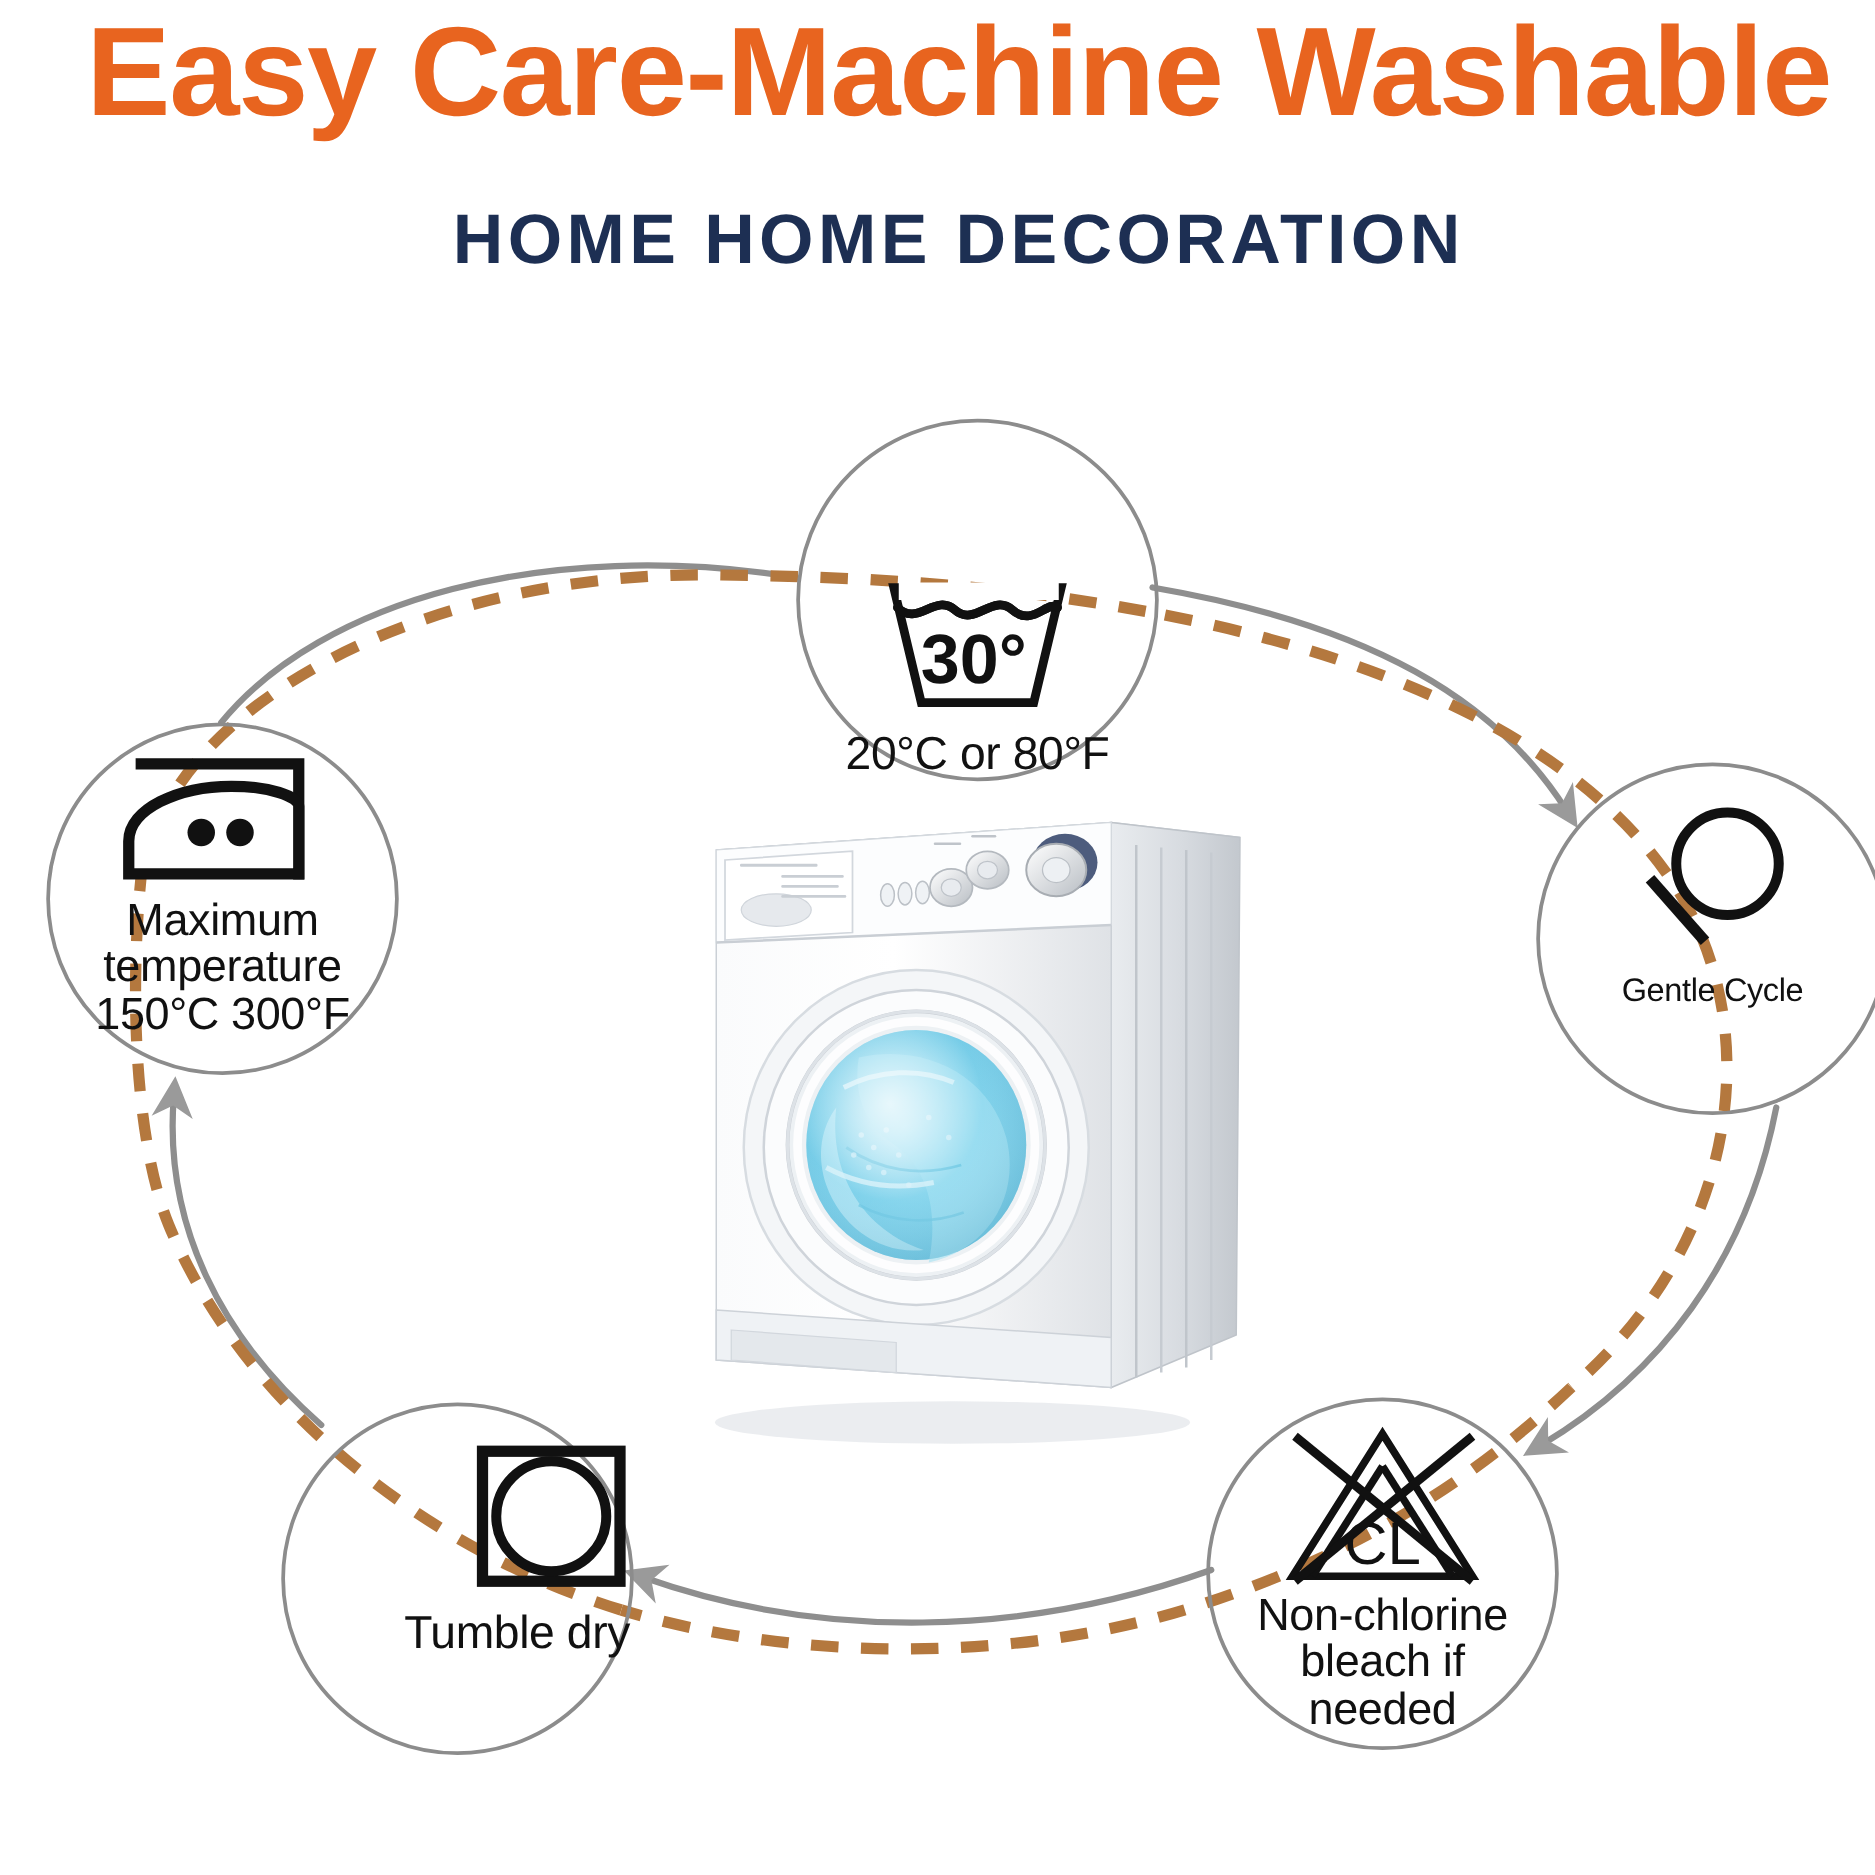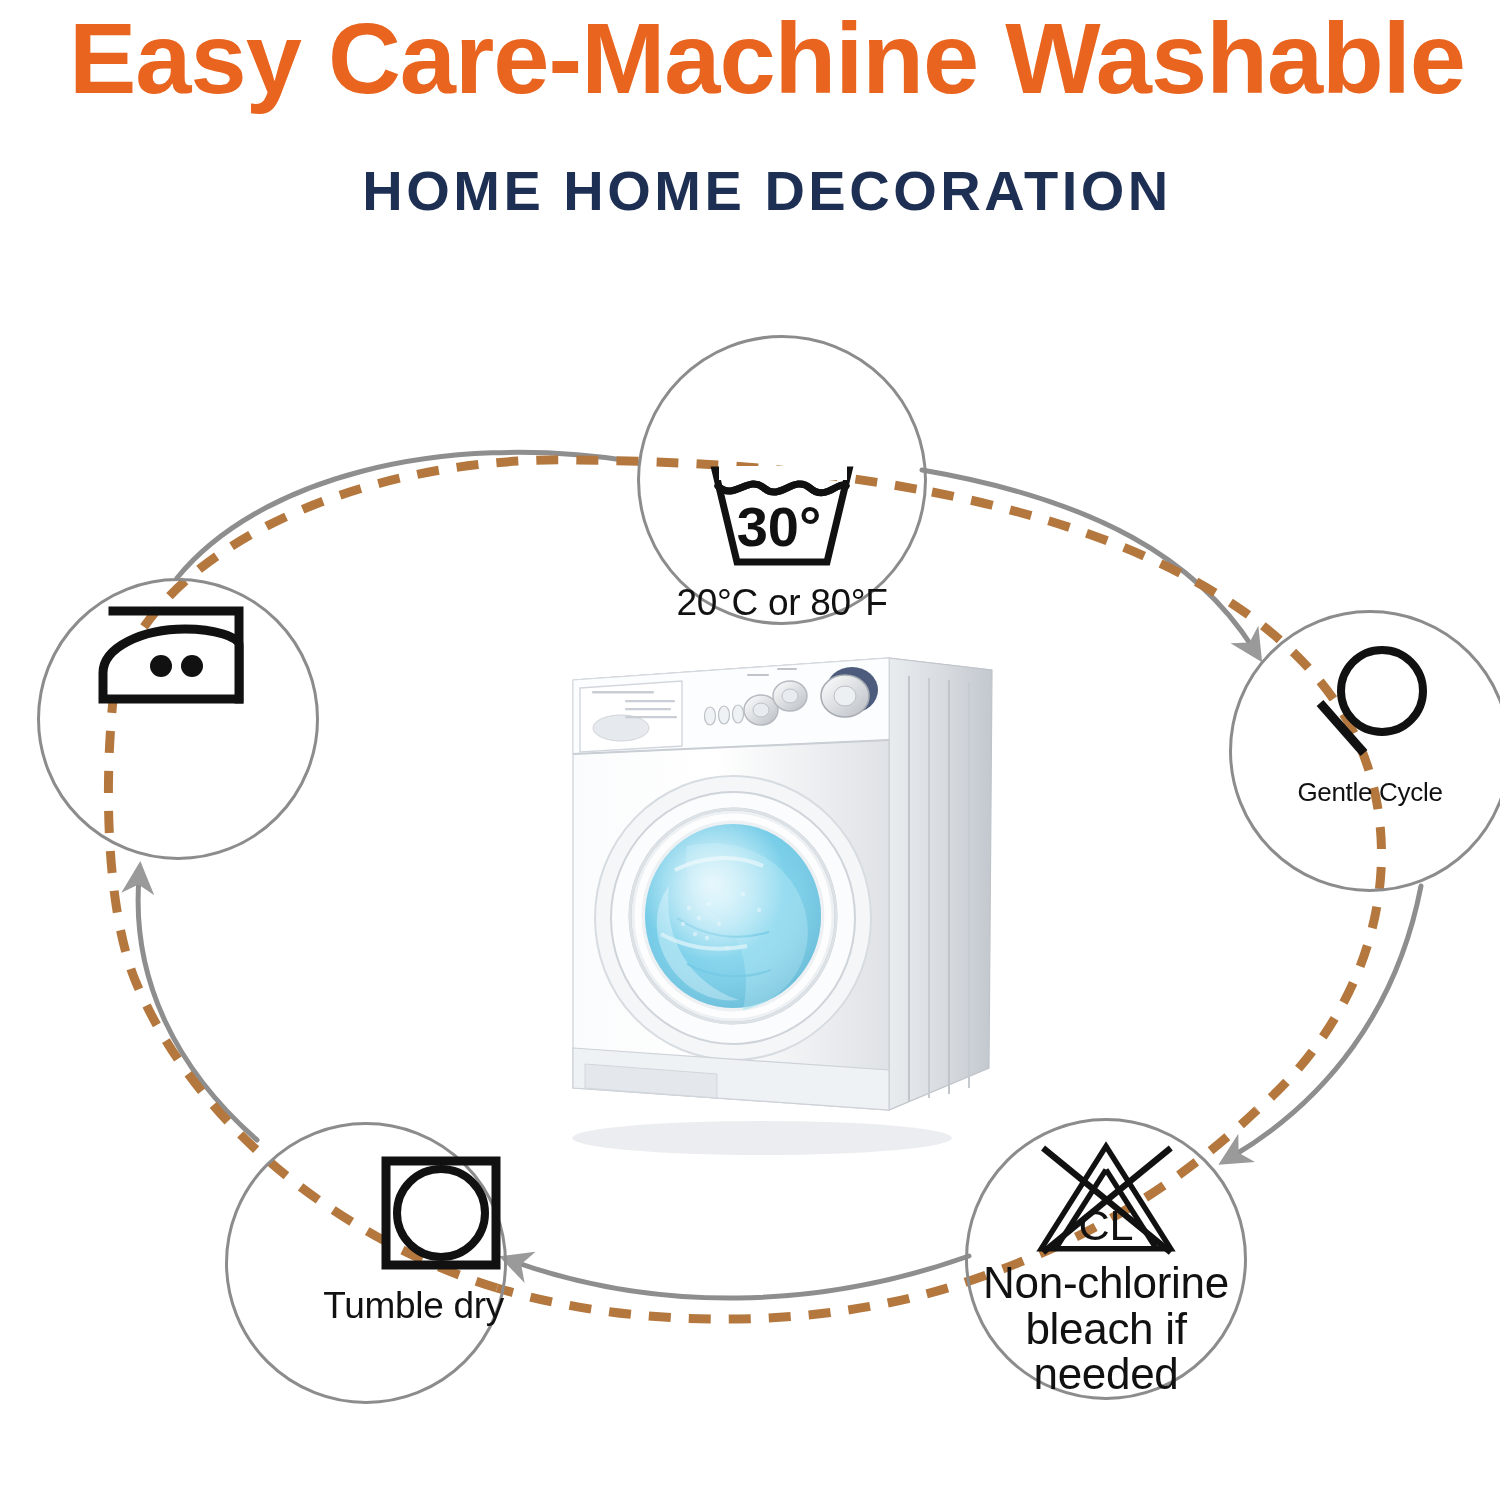--- a/index.html
+++ b/index.html
@@ -84,21 +84,21 @@
   #badge-wash  { left: 620px;  top: 335px;  width: 290px; height: 290px; padding-top: 30px; justify-content: flex-end; }
   #badge-wash .badge-label  { margin-top: 8px; font-size: 37px; }
 
   #badge-iron  { left: 20px;   top: 578px;  width: 282px; height: 282px; padding-top: 22px; }
   #badge-iron .badge-label  { margin-top: 6px; font-size: 36px; }
 
   #badge-gentle{ left: 1212px; top: 610px;  width: 282px; height: 282px; padding-top: 30px; }
   #badge-gentle .badge-label{ margin-top: 14px; font-size: 26px; }
 
   #badge-bleach{ left: 948px;  top: 1118px; width: 282px; height: 282px; padding-top: 18px; align-items: center; }
-  #badge-bleach .badge-label{ margin-top: 2px; font-size: 44px; }
+  #badge-bleach .badge-label{ margin-top: 2px; font-size: 36px; }
 
   #badge-tumble{ left: 208px;  top: 1122px; width: 282px; height: 282px; padding-top: 28px; align-items: flex-end; }
   #badge-tumble .badge-label{ margin-top: 14px; font-size: 37px; }
 
   
   #machine {
     position: absolute;
     left: 520px;
     top: 618px;
     width: 470px;
@@ -272,20 +272,23 @@
   <div class="badge" id="badge-iron">
     <svg class="badge-glyph" width="178" height="108" viewBox="0 0 178 108">
 
       <path d="M24,8 L150,8 L150,96" fill="none" stroke="#111111" stroke-width="9" stroke-linecap="square" stroke-linejoin="miter"></path>
 
       <path d="M150,96 L14,96 L14,70 C14,44 54,26 96,26 C126,26 150,34 150,42 Z" fill="#FFFFFF" stroke="#111111" stroke-width="9" stroke-linejoin="miter"></path>
 
       <circle cx="72" cy="63" r="11" fill="#111111"></circle>
       <circle cx="103" cy="63" r="11" fill="#111111"></circle>
     </svg>
+    <div class="badge-label">Maximum
+temperature
+150°C  300°F</div>
   </div>
 
   <div class="badge" id="badge-gentle">
     <svg class="badge-glyph" width="128" height="122" viewBox="0 0 128 122">
       <circle cx="76" cy="48" r="41" fill="none" stroke="#111111" stroke-width="8"></circle>
       <line x1="14" y1="60" x2="58" y2="110" stroke="#111111" stroke-width="9" stroke-linecap="butt"></line>
     </svg>
     <div class="badge-label">Gentle Cycle</div>
   </div>
 

